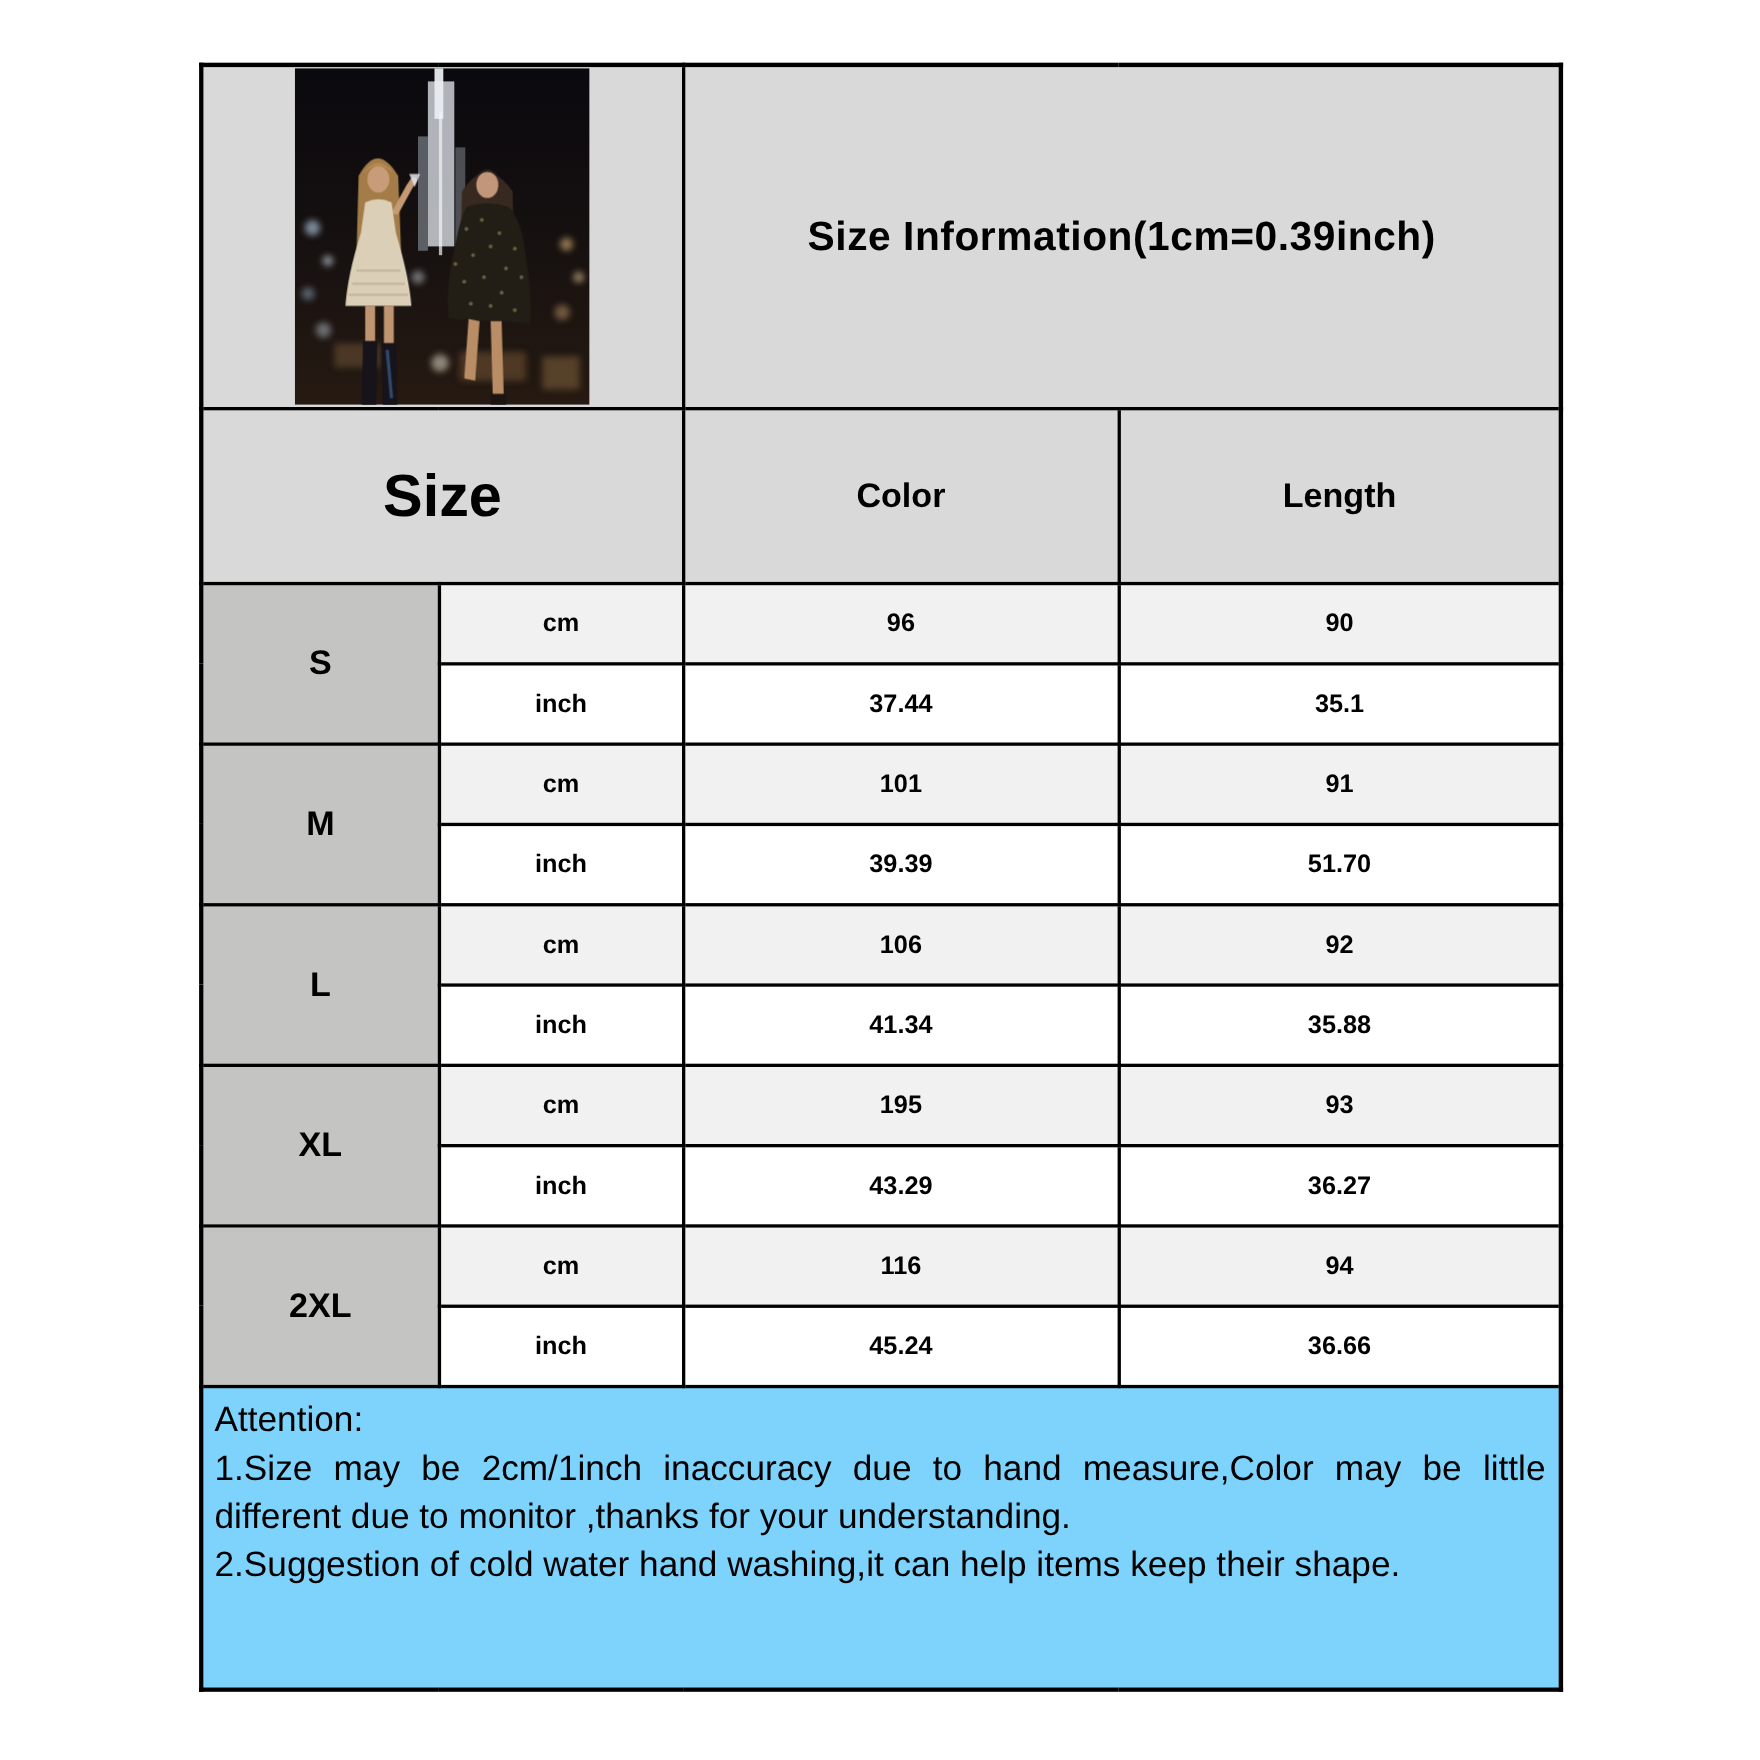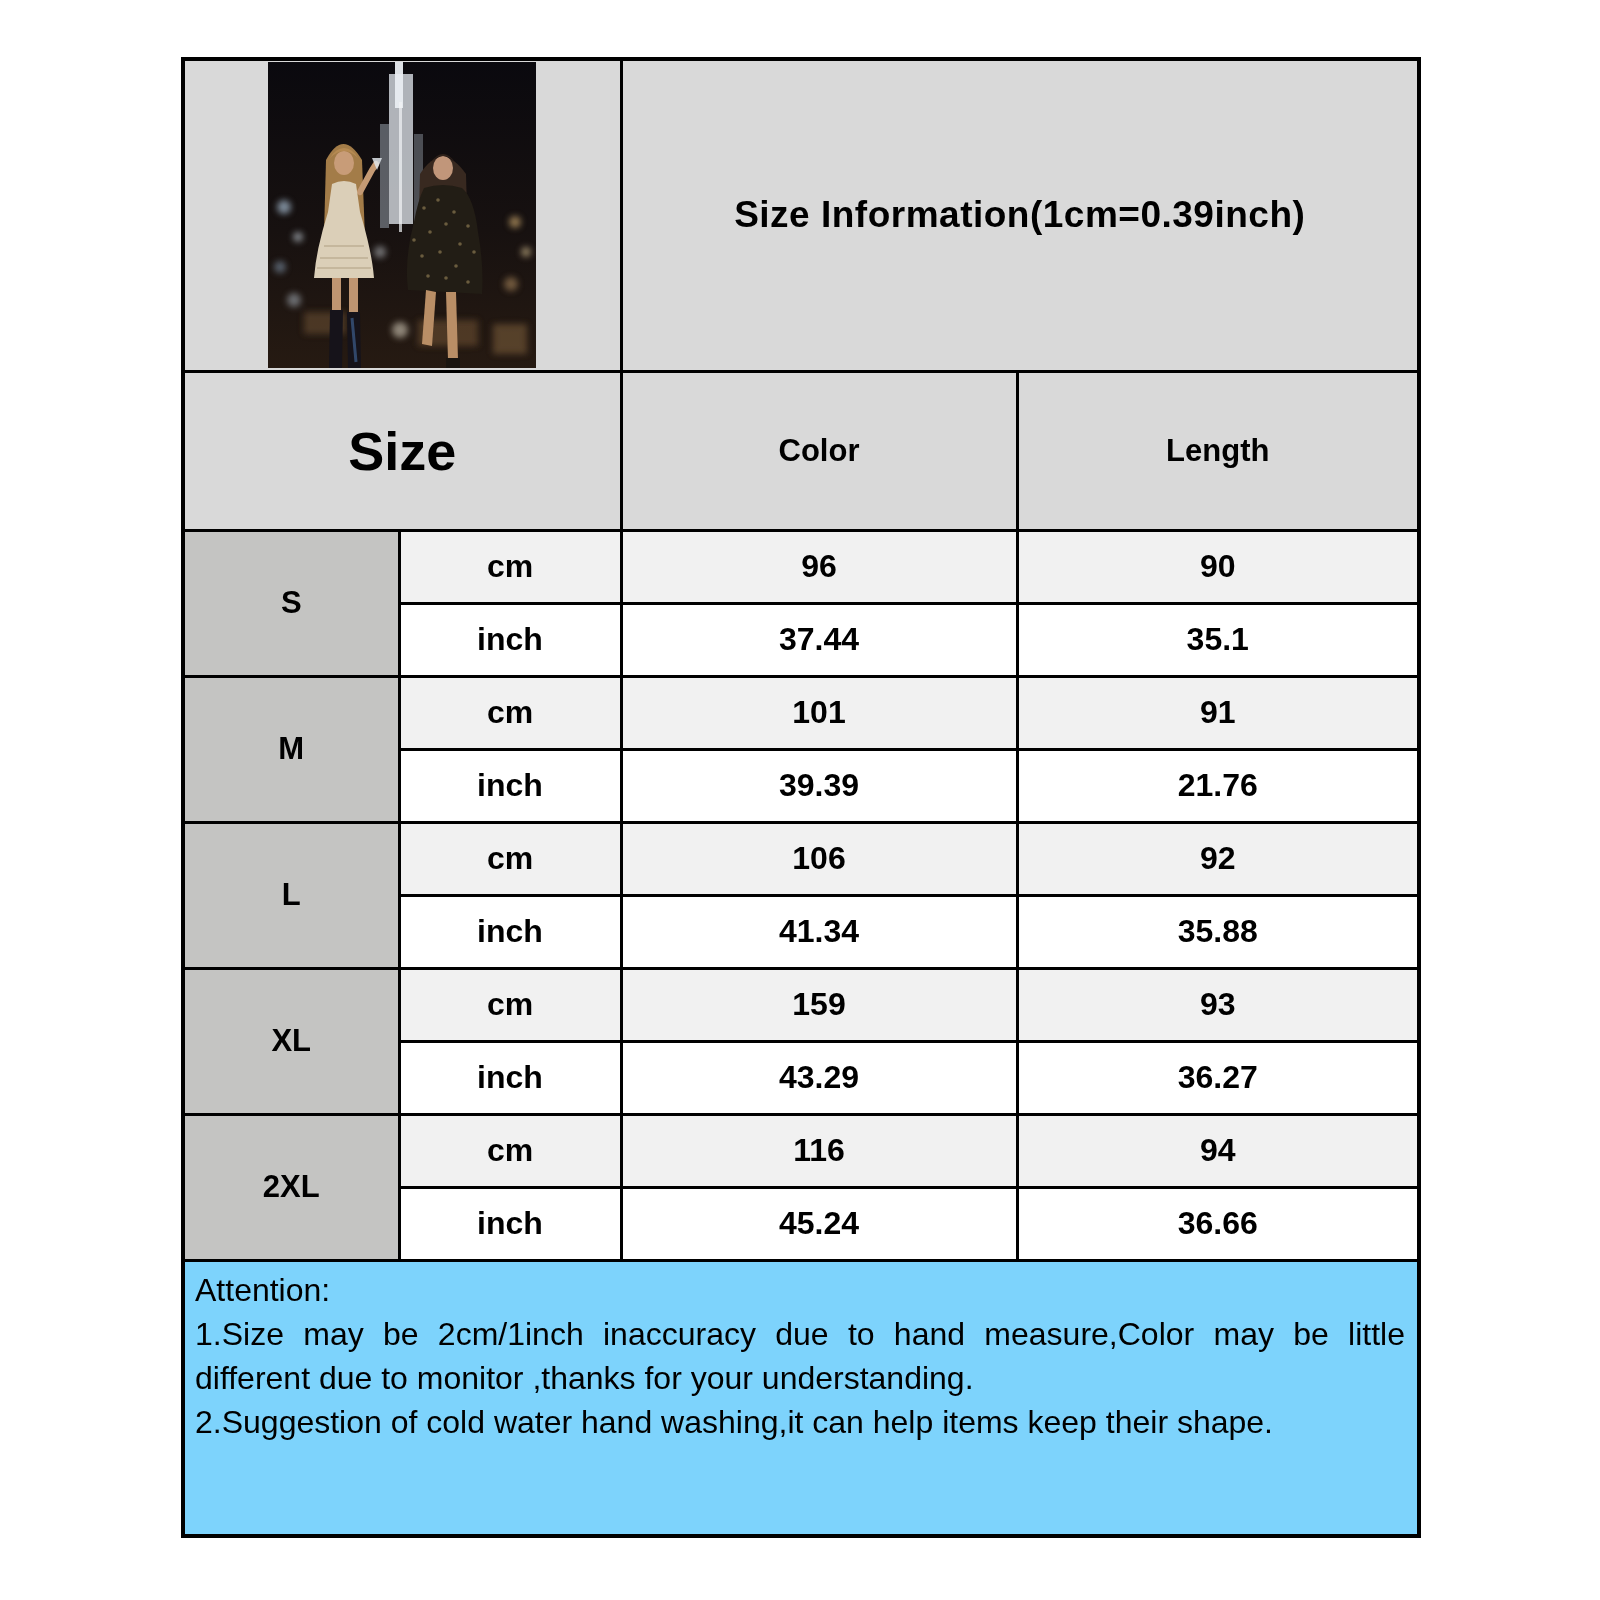--- a/index.html
+++ b/index.html
@@ -64,21 +64,21 @@
     background: #d9d9d9;
     font-size: 31px;
     font-weight: bold;
   }
   .size-label-cell {
     background: #c4c4c2;
     font-size: 31px;
     font-weight: bold;
   }
   .unit-cell, .val-cell {
-    font-size: 32px;
+    font-size: 23px;
     font-weight: bold;
   }
   tr.cm-row .unit-cell, tr.cm-row .val-cell {
     background: #f1f1f1;
   }
   tr.inch-row .unit-cell, tr.inch-row .val-cell {
     background: #ffffff;
   }
   .attention-cell {
     background: #7dd3fc;
@@ -216,39 +216,39 @@
 
       <tr class="r-unit cm-row">
         <td rowspan="2" class="size-label-cell">M</td>
         <td class="unit-cell">cm</td>
         <td class="val-cell">101</td>
         <td class="val-cell">91</td>
       </tr>
       <tr class="r-unit inch-row">
         <td class="unit-cell">inch</td>
         <td class="val-cell">39.39</td>
-        <td class="val-cell">21.76</td>
+        <td class="val-cell">51.70</td>
       </tr>
 
       <tr class="r-unit cm-row">
         <td rowspan="2" class="size-label-cell">L</td>
         <td class="unit-cell">cm</td>
         <td class="val-cell">106</td>
         <td class="val-cell">92</td>
       </tr>
       <tr class="r-unit inch-row">
         <td class="unit-cell">inch</td>
         <td class="val-cell">41.34</td>
         <td class="val-cell">35.88</td>
       </tr>
 
       <tr class="r-unit cm-row">
         <td rowspan="2" class="size-label-cell">XL</td>
         <td class="unit-cell">cm</td>
-        <td class="val-cell">159</td>
+        <td class="val-cell">195</td>
         <td class="val-cell">93</td>
       </tr>
       <tr class="r-unit inch-row">
         <td class="unit-cell">inch</td>
         <td class="val-cell">43.29</td>
         <td class="val-cell">36.27</td>
       </tr>
 
       <tr class="r-unit cm-row">
         <td rowspan="2" class="size-label-cell">2XL</td>

